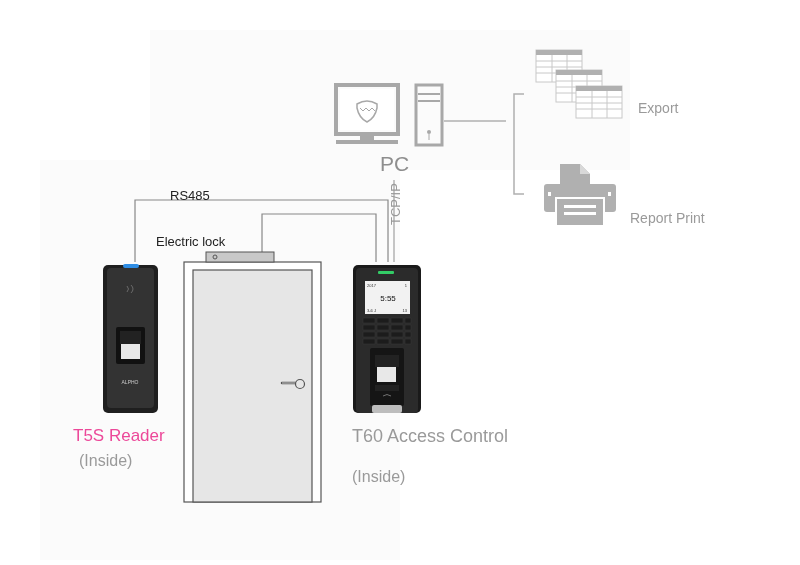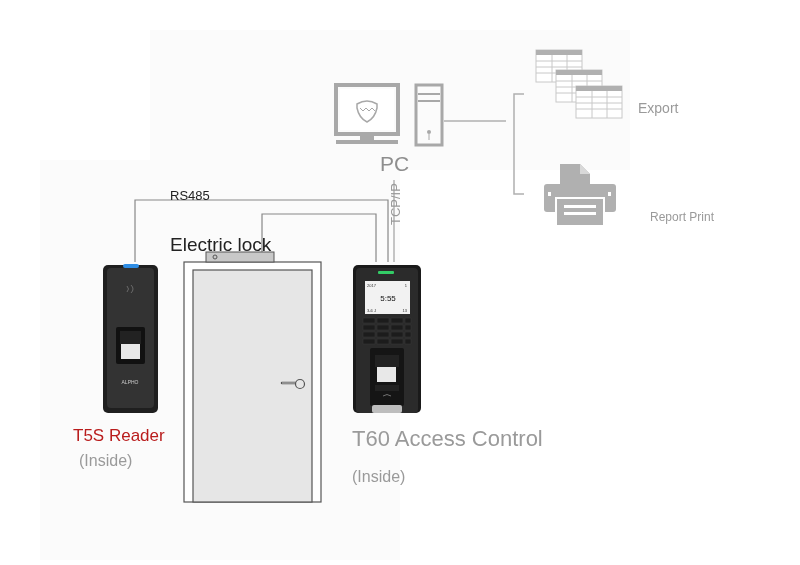--- a/index.html
+++ b/index.html
@@ -140,22 +140,22 @@
     <rect x="375" y="355" width="24" height="12" fill="#222222"></rect>
     <rect x="377" y="367" width="19" height="15" fill="#e8e8e8"></rect>
     <rect x="375" y="385" width="24" height="6" fill="#222222"></rect>
     <path d="M383 396 q4 -3 8 0" fill="none" stroke="#888" stroke-width="0.8"></path>
     <rect x="372" y="405" width="30" height="8" rx="2" fill="#bdbdbd"></rect>
   </g>
 </svg>
 
 <div class="lbl gray-label" style="left:380px;top:152px;font-size:21px;color:#8e8e8e;">PC</div>
 <div class="lbl gray-label" style="left:638px;top:100px;font-size:14px;text-align:right;">Export</div>
-<div class="lbl gray-label" style="left:650px;top:210px;font-size:12px;">Report Print</div>
+<div class="lbl gray-label" style="left:630px;top:210px;font-size:14px;">Report Print</div>
 
 <div class="lbl dark-label" style="left:170px;top:188px;font-size:13px;">RS485</div>
-<div class="lbl dark-label" style="left:170px;top:234px;font-size:19px;">Electric lock</div>
+<div class="lbl dark-label" style="left:156px;top:234px;font-size:13px;">Electric lock</div>
 <div class="lbl gray-label" style="left:388px;top:225px;font-size:13px;transform:rotate(-90deg);transform-origin:left top;color:#999;">TCP/IP</div>
 
-<div class="lbl" style="left:73px;top:426px;font-size:17px;color:#b91c1c;">T5S Reader</div>
+<div class="lbl" style="left:73px;top:426px;font-size:17px;color:#ec4899;">T5S Reader</div>
 <div class="lbl gray-label" style="left:79px;top:452px;font-size:16px;">(Inside)</div>
-<div class="lbl gray-label" style="left:352px;top:426px;font-size:22px;">T60 Access Control</div>
+<div class="lbl gray-label" style="left:352px;top:426px;font-size:18px;">T60 Access Control</div>
 <div class="lbl gray-label" style="left:352px;top:468px;font-size:16px;">(Inside)</div>
 
 </body></html>

